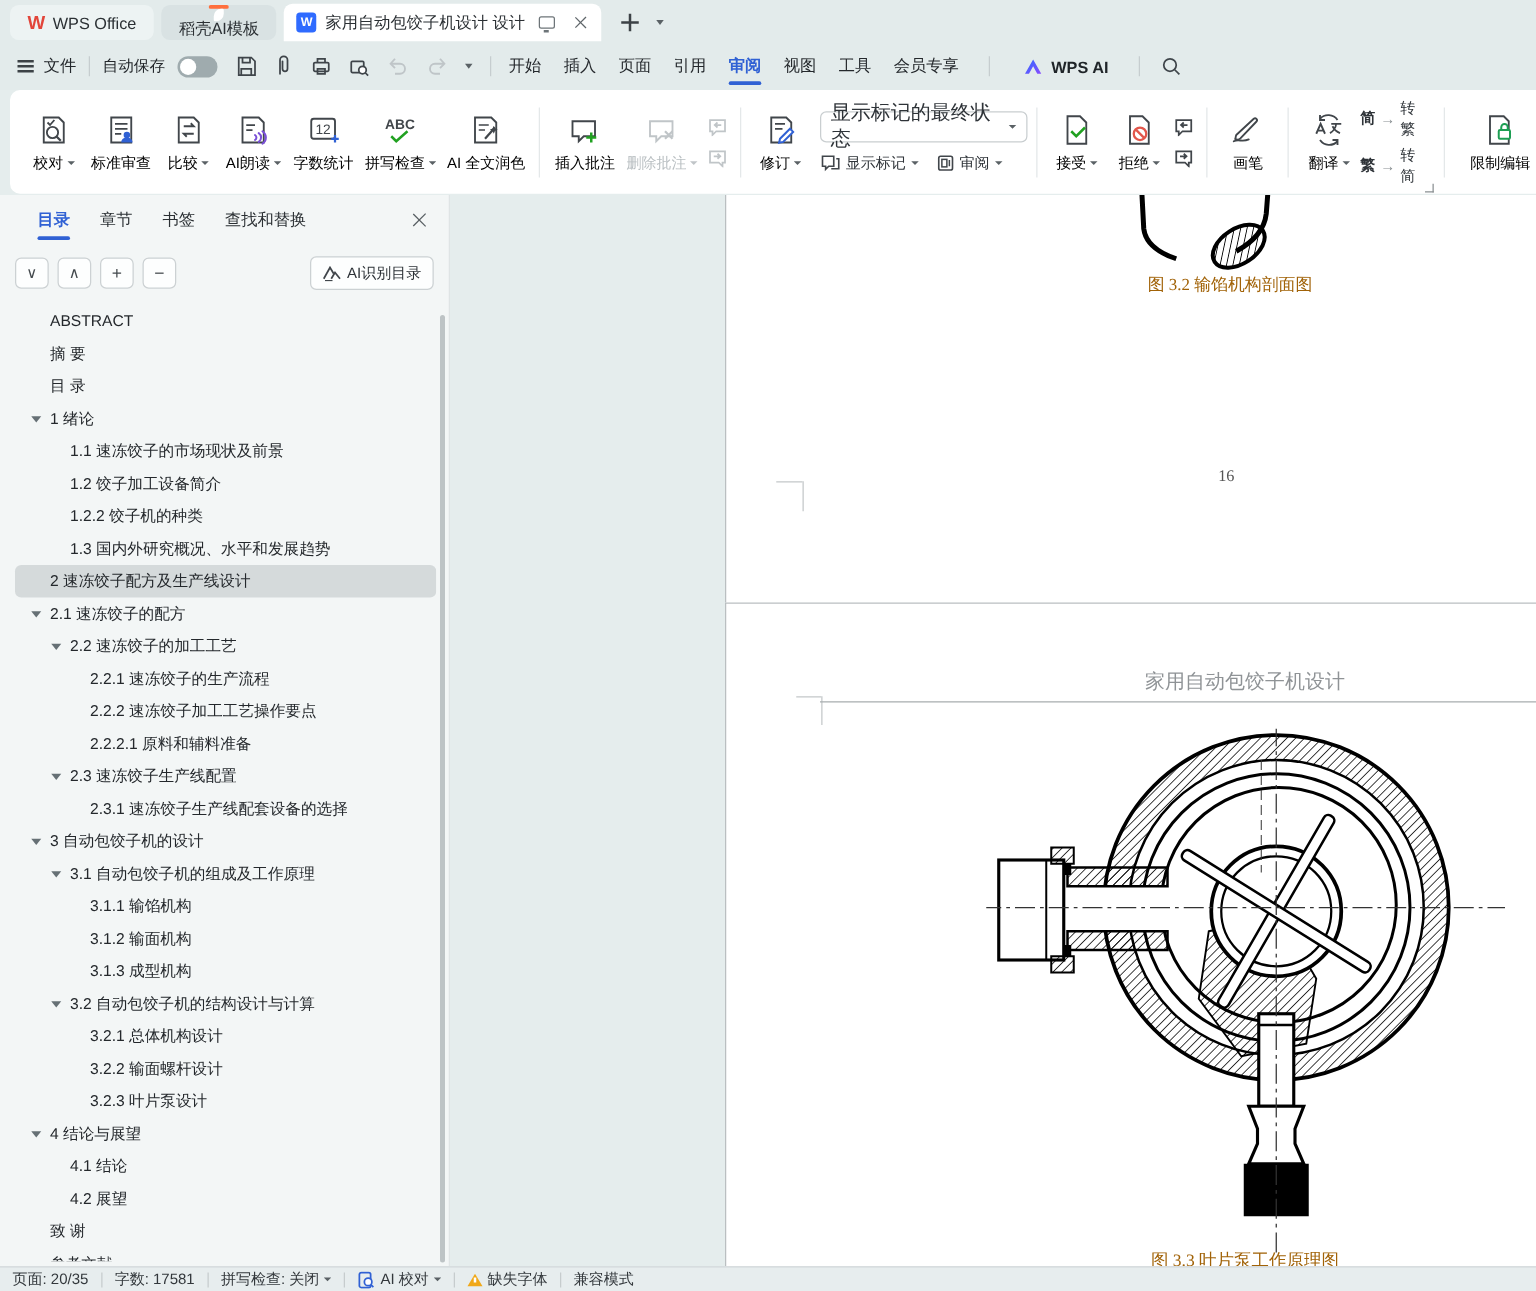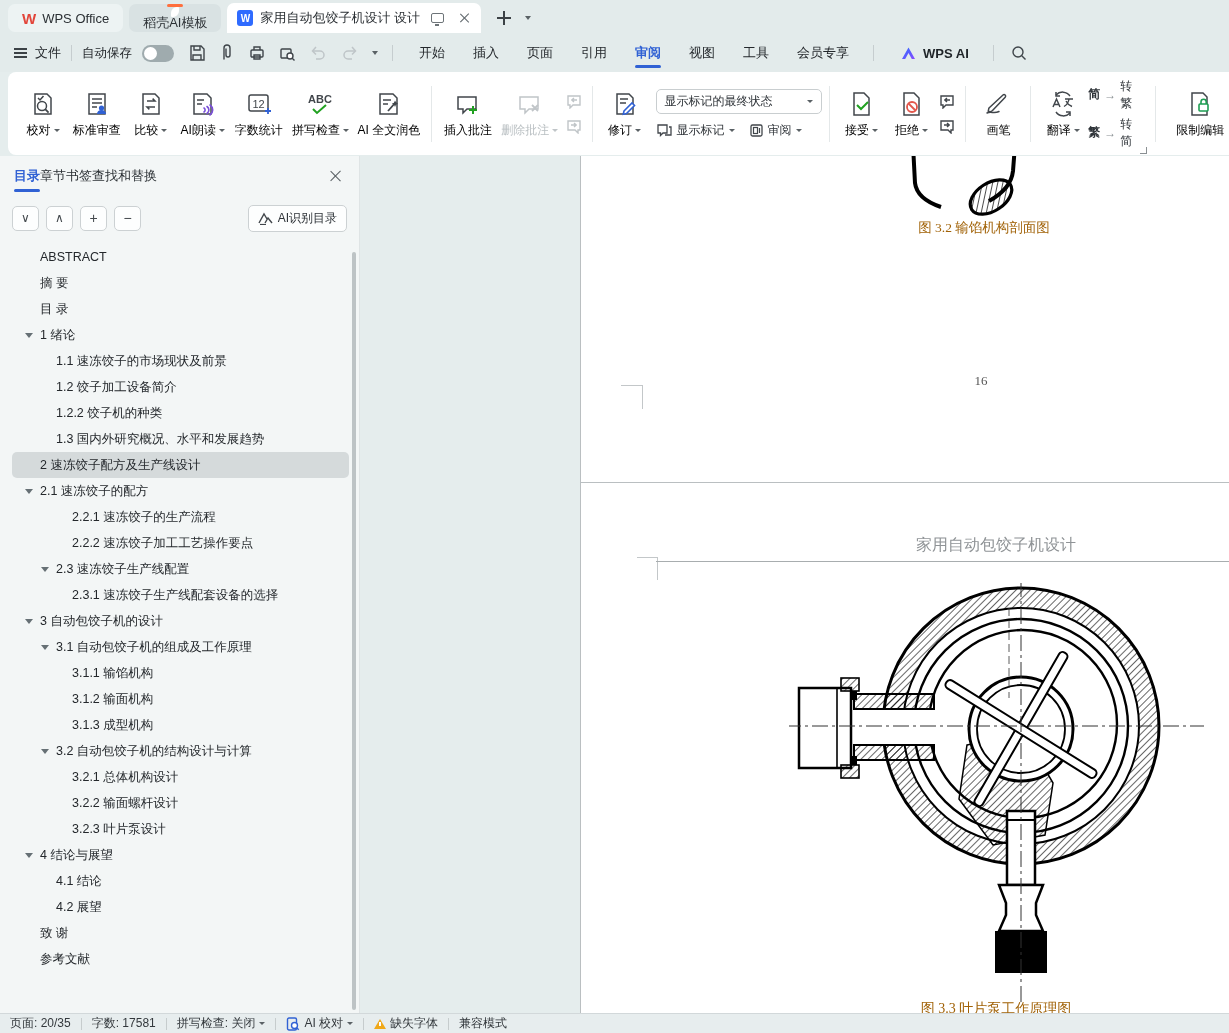--- a/index.html
+++ b/index.html
@@ -34,45 +34,45 @@
   
   .menu-row { height:34px; display:flex; align-items:center; padding-left:14px; gap:10px; font-size:13px; color:#24282c; }
   .ham { display:inline-block; width:13px; }
   .ham i, .ham i::before, .ham i::after { display:block; content:""; width:13px; height:1.6px; background:#3c4246; position:relative; }
   .ham i::before { position:absolute; top:-4px; } .ham i::after { position:absolute; top:4px; }
   .vdiv { width:1px; height:16px; background:#c6cdcf; }
   .toggle { width:32px; height:17px; border-radius:9px; background:#9fabae; position:relative; }
   .toggle::after { content:""; position:absolute; left:2px; top:2px; width:13px; height:13px; border-radius:50%; background:#fff; }
   .qicons { display:flex; align-items:center; gap:12px; margin:0 4px; }
   .qicons svg { display:block; }
-  .menu-items { display:flex; align-items:flex-start; gap:28px; margin-left:16px; }
+  .menu-items { display:flex; align-items:flex-start; gap:18px; margin-left:4px; }
   .menu-item { position:relative; height:34px; display:flex; align-items:center; cursor:default; }
   .menu-item.active { color:#3061d4; font-weight:bold; }
   .menu-item.active::after { content:""; position:absolute; left:50%; transform:translateX(-50%); bottom:2px; width:26px; height:3px; border-radius:2px; background:#3061d4; }
   .wpsai { display:flex; align-items:center; gap:6px; font-weight:bold; color:#1f2428; margin-left:16px; }
   
   .ribbon { position:absolute; top:72px; left:8px; width:1221px; height:83px; background:#fff; border-radius:8px 0 0 8px; display:flex; align-items:center; padding-left:10px; overflow:hidden; }
   .rbtn { display:flex; flex-direction:column; align-items:center; justify-content:center; gap:5px; padding:0 7px; min-width:50px; height:70px; border-radius:6px; }
   .rbtn .lbl { font-size:12px; color:#000000; white-space:nowrap; display:flex; align-items:center; gap:3px; }
   .rbtn.disabled .lbl { color:#b9bfc2; }
   .rdiv { width:1px; height:56px; background:#e4e8e9; margin:0 7px; }
   .minicol { display:flex; flex-direction:column; gap:10px; margin:0 2px; }
   .ricon { height:28px; display:flex; align-items:flex-end; }
   .rev-col { display:flex; flex-direction:column; gap:8px; }
-  .sel-box { width:166px; height:25px; border:1px solid #c9ced0; border-radius:5px; display:flex; align-items:center; justify-content:space-between; padding:0 8px; font-size:12px; color:#2e3338; background:#fff; }
+  .sel-box { width:166px; height:25px; border:1px solid #c9ced0; border-radius:5px; display:flex; align-items:center; justify-content:space-between; padding:0 8px; font-size:16px; color:#2e3338; background:#fff; }
   .rev-row { display:flex; align-items:center; gap:14px; }
   .inline-btn { display:flex; align-items:center; gap:4px; font-size:12px; color:#2e3338; }
   .cjk-pair { display:flex; flex-direction:column; gap:4px; font-size:12px; color:#2e3338; }
   .cjk-pair .row { display:flex; align-items:center; gap:4px; }
   .cjk-ch { font-weight:bold; font-size:12px; }
   .corner-arrow { position:relative; width:8px; height:8px; align-self:flex-end; margin-left:2px; }
   .corner-arrow::before { content:""; position:absolute; right:1px; bottom:1px; width:6px; height:6px; border-right:1.4px solid #8a9093; border-bottom:1.4px solid #8a9093; }
   
   .sidebar { position:absolute; top:156px; left:0; width:360px; bottom:20px; background:#f3f6f6; border-right:1px solid #dfe4e5; }
-  .sb-tabs { height:40px; display:flex; align-items:center; padding:0 14px; font-size:13px; color:#2b3034; position:relative; }
+  .sb-tabs { height:40px; display:flex; align-items:center; gap:24px; padding:0 30px; font-size:13px; color:#2b3034; position:relative; }
   .sb-tab { position:relative; height:40px; display:flex; align-items:center; }
   .sb-tab.active { color:#3061d4; font-weight:bold; }
   .sb-tab.active::after { content:""; position:absolute; left:50%; transform:translateX(-50%); bottom:4px; width:26px; height:3px; border-radius:2px; background:#3061d4; }
   .sb-close { position:absolute; right:16px; top:13px; }
   .sb-close::before,.sb-close::after { content:""; position:absolute; left:6px; top:0; width:1.4px; height:14px; background:#565d61; }
   .sb-close::before { transform:rotate(45deg);} .sb-close::after { transform:rotate(-45deg);}
   .sb-close { width:14px; height:14px; }
   .sb-toolrow { height:44px; display:flex; align-items:center; padding:0 12px; gap:7px; }
   .sq-btn { width:27px; height:25px; background:#fdfefe; border:1px solid #ccd1d3; border-radius:5px; display:flex; align-items:center; justify-content:center; color:#43494d; font-size:12px; line-height:1; }
   .ai-toc-btn { margin-left:auto; height:27px; background:#fdfefe; border:1px solid #ccd1d3; border-radius:5px; display:flex; align-items:center; gap:5px; padding:0 9px; font-size:12px; color:#2e3338; }
@@ -506,25 +506,32 @@
         <div class="toc-row" style="padding-left: 44px;">
           <span>1.3  国内外研究概况、水平和发展趋势</span>
         </div>
         <div class="toc-row selected" style="padding-left: 28px;">
           <span>2  速冻饺子配方及生产线设计</span>
         </div>
         <div class="toc-row" style="padding-left: 13px;">
           <span class="tri"></span>
           <span>2.1  速冻饺子的配方</span>
         </div>
+        <div class="toc-row" style="padding-left: 29px;">
+          <span class="tri"></span>
+          <span>2.2  速冻饺子的加工工艺</span>
+        </div>
         <div class="toc-row" style="padding-left: 60px;">
           <span>2.2.1  速冻饺子的生产流程</span>
         </div>
         <div class="toc-row" style="padding-left: 60px;">
           <span>2.2.2  速冻饺子加工工艺操作要点</span>
+        </div>
+        <div class="toc-row" style="padding-left: 60px;">
+          <span>2.2.2.1  原料和辅料准备</span>
         </div>
         <div class="toc-row" style="padding-left: 29px;">
           <span class="tri"></span>
           <span>2.3  速冻饺子生产线配置</span>
         </div>
         <div class="toc-row" style="padding-left: 60px;">
           <span>2.3.1  速冻饺子生产线配套设备的选择</span>
         </div>
         <div class="toc-row" style="padding-left: 13px;">
           <span class="tri"></span>

